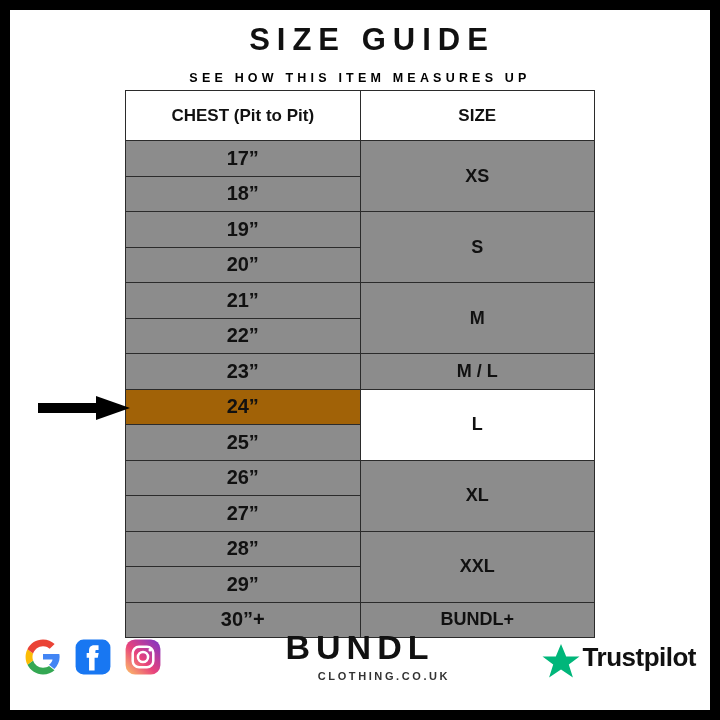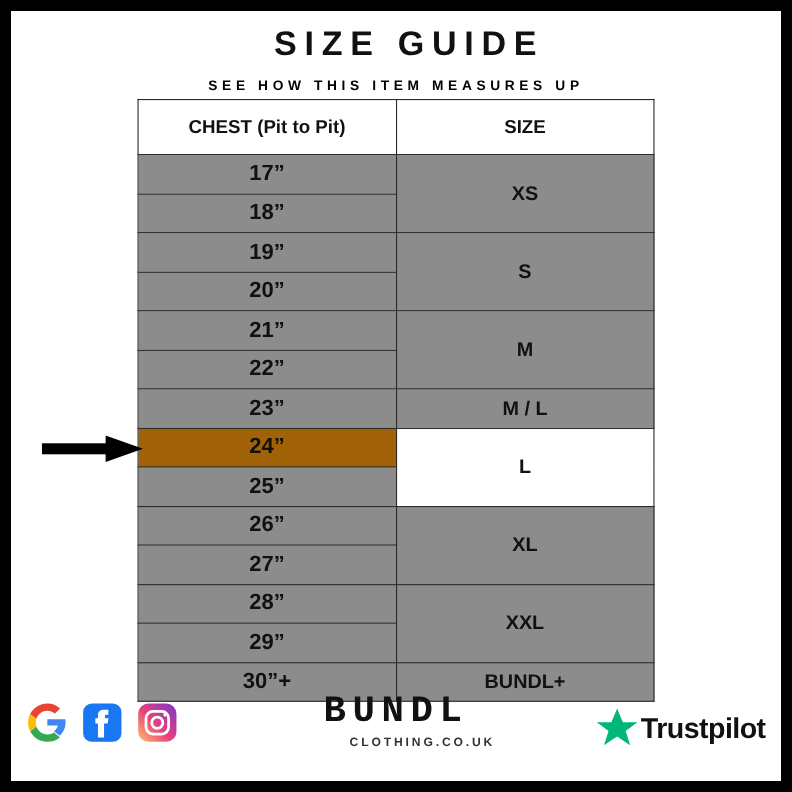--- a/index.html
+++ b/index.html
@@ -97,35 +97,33 @@
   .brand {
     position: absolute;
     left: 0; right: 0; top: 12px;
     text-align: center;
   }
   .brand-name {
     font-size: 34px;
     font-weight: bold;
     letter-spacing: 6px;
     color: #111;
-    font-family: Liberation Mono, monospace;
   }
   .brand-sub {
     margin-top: 3px;
     font-size: 11px;
     font-weight: bold;
     letter-spacing: 2.6px;
     color: #333;
     padding-left: 48px;
   }
   .trustpilot {
     position: absolute;
     right: 14px; top: 26px;
     display: flex;
-    align-items: center;
     gap: 2px;
   }
   .tp-text {
     font-size: 26px;
     font-weight: bold;
     color: #111;
     letter-spacing: -0.5px;
   }
 </style>
 </head>

